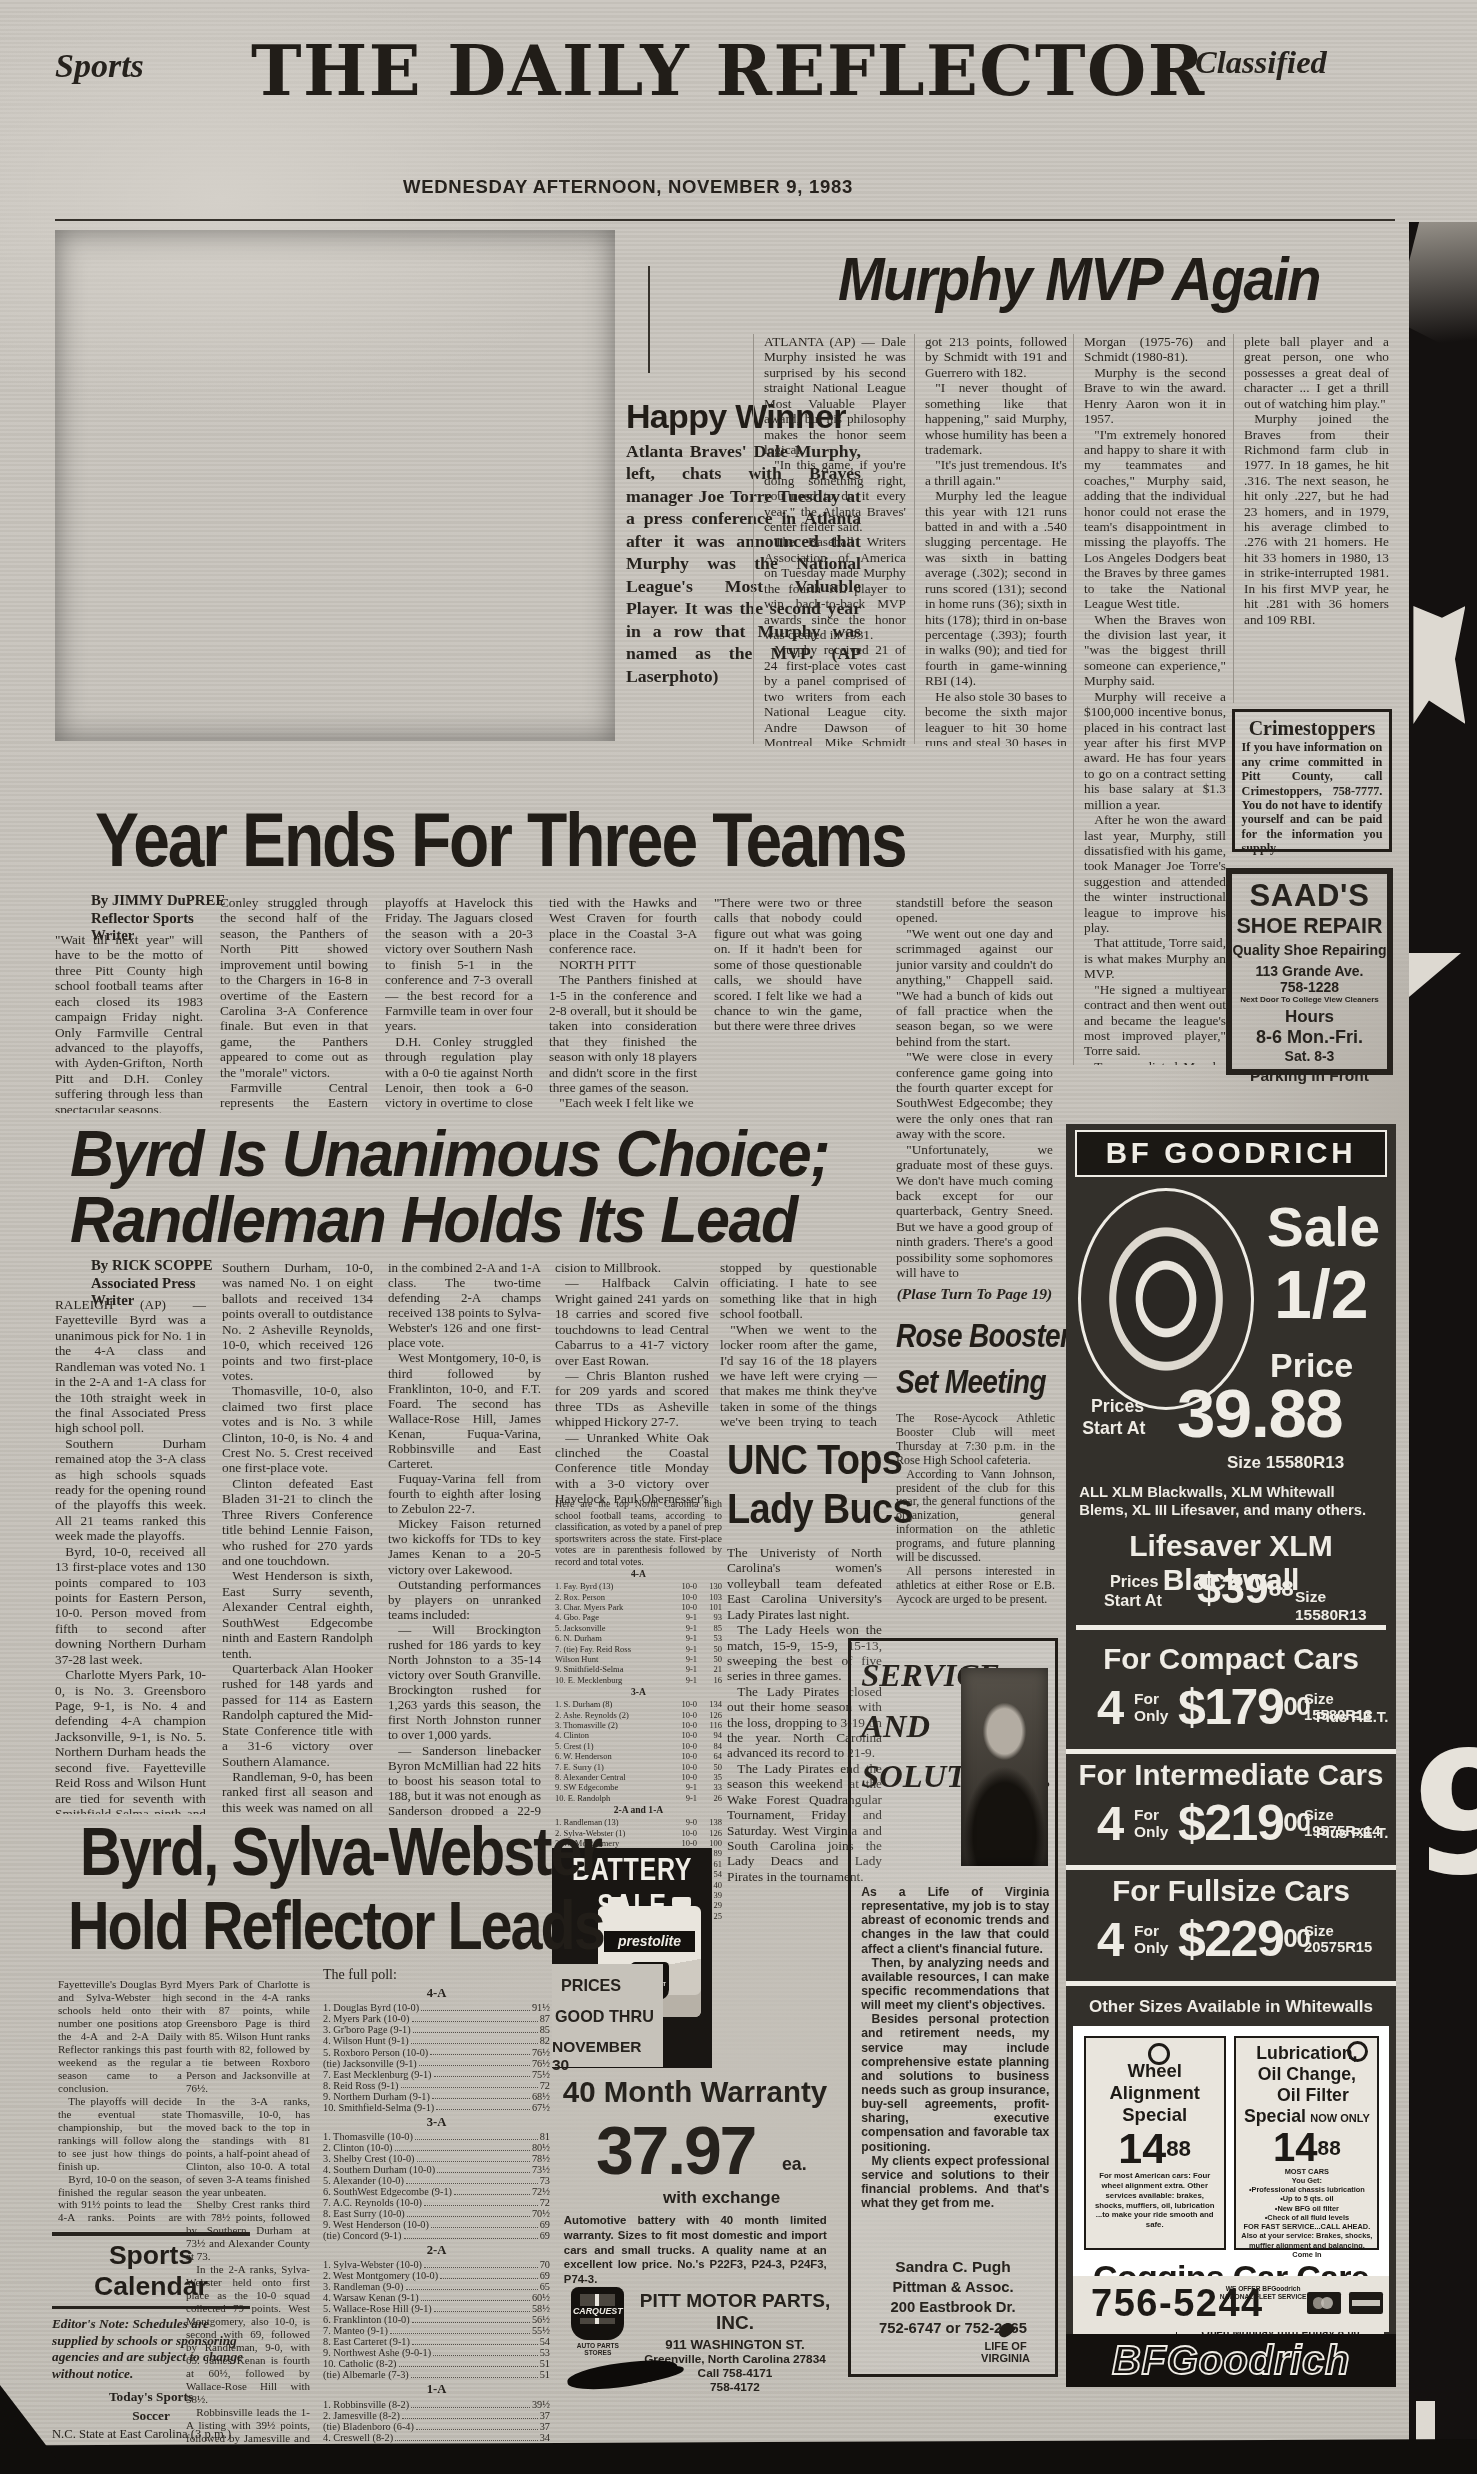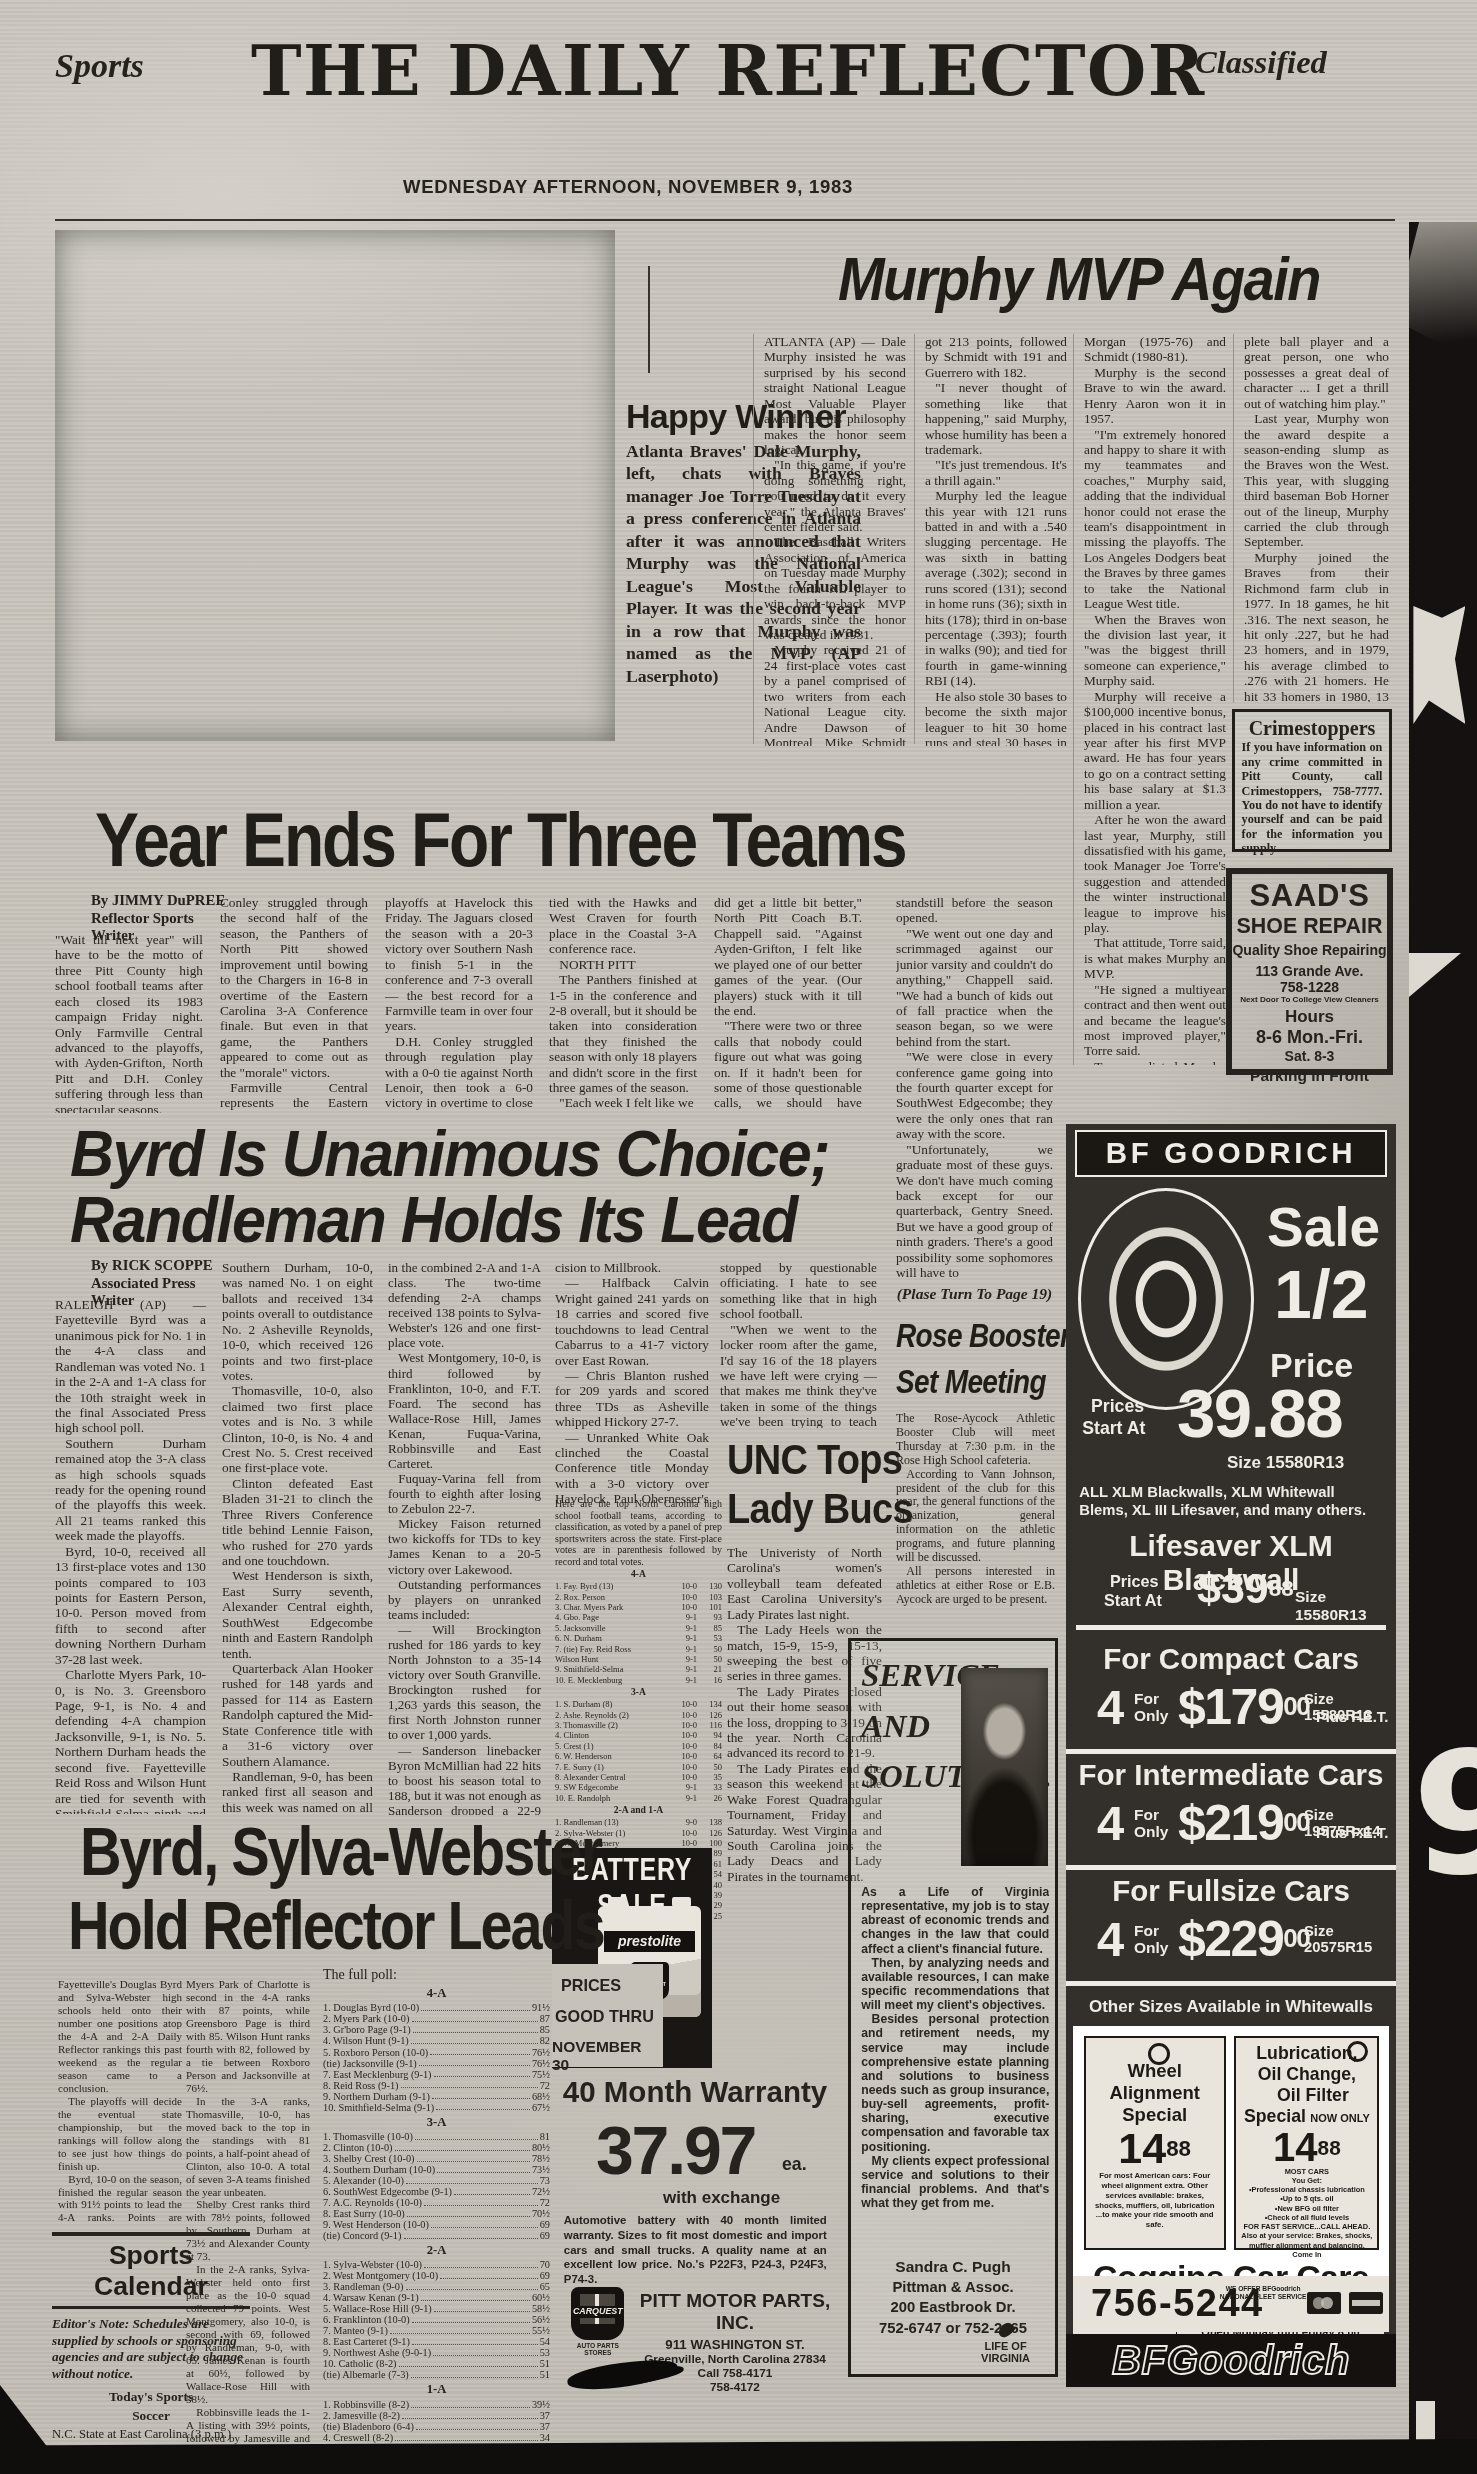--- a/index.html
+++ b/index.html
@@ -85,21 +85,20 @@
       <p>"I'm extremely honored and happy to share it with my teammates and coaches," Murphy said, adding that the individual honor could not erase the team's disappointment in missing the playoffs. The Los Angeles Dodgers beat the Braves by three games to take the National League West title.</p>
       <p>When the Braves won the division last year, it "was the biggest thrill someone can experience," Murphy said.</p>
       <p>Murphy will receive a $100,000 incentive bonus, placed in his contract last year after his first MVP award. He has four years to go on a contract setting his base salary at $1.3 million a year.</p>
       <p>After he won the award last year, Murphy, still dissatisfied with his game, took Manager Joe Torre's suggestion and attended the winter instructional league to improve his play.</p>
       <p>That attitude, Torre said, is what makes Murphy an MVP.</p>
       <p>"He signed a multiyear contract and then went out and became the league's most improved player," Torre said.</p>
       <p>Torre predicted Murphy could hit 35 to 40 home runs a year and bat .320.</p>
     </div>
   <div class="abs col" style="left:1244px;top:334px;width:145px;height:368px;">
       <p>plete ball player and a great person, one who possesses a great deal of character ... I get a thrill out of watching him play."</p>
-      <p>Last year, Murphy won the award despite a season-ending slump as the Braves won the West. This year, with slugging third baseman Bob Horner out of the lineup, Murphy carried the club through September.</p>
       <p>Murphy joined the Braves from their Richmond farm club in 1977. In 18 games, he hit .316. The next season, he hit only .227, but he had 23 homers, and in 1979, his average climbed to .276 with 21 homers. He hit 33 homers in 1980, 13 in strike-interrupted 1981. In his first MVP year, he hit .281 with 36 homers and 109 RBI.</p>
     </div>
 
   <div class="abs adbox" style="left:1232px;top:709px;width:160px;height:143px;padding:4.4px 6.6px;">
     <div style="font:bold 20px/1.2 'Liberation Serif',serif;text-align:center;">Crimestoppers</div>
     <div style="font:bold 12.2px/1.18 'Liberation Serif',serif;text-align:justify;">If you have information on any crime committed in Pitt County, call Crimestoppers, 758-7777. You do not have to identify yourself and can be paid for the information you supply.</div>
   </div>
 
   <div class="abs" style="left:1226px;top:868px;width:167px;height:207px;box-sizing:border-box;border:6.6px solid #26221d;text-align:center;font-family:'Liberation Sans',sans-serif;font-weight:bold;padding-top:4.4px;">
     <div style="font-size:31px;letter-spacing:0.7px;">SAAD'S</div>
@@ -128,21 +127,20 @@
       <p>playoffs at Havelock this Friday. The Jaguars closed the season with a 20-3 victory over Southern Nash to finish 5-1 in the conference and 7-3 overall — the best record for a Farmville team in over four years.</p>
       <p>D.H. Conley struggled through regulation play with a 0-0 tie against North Lenoir, then took a 6-0 victory in overtime to close the season</p>
     </div>
   <div class="abs col" style="left:549px;top:895px;width:148px;height:219px;">
       <p>tied with the Hawks and West Craven for fourth place in the Coastal 3-A conference race.</p>
       <p>NORTH PITT</p>
       <p>The Panthers finished at 1-5 in the conference and 2-8 overall, but it should be taken into consideration that they finished the season with only 18 players and didn't score in the first three games of the season.</p>
       <p>"Each week I felt like we</p>
     </div>
   <div class="abs col" style="left:714px;top:895px;width:148px;height:219px;">
-      <p>did get a little bit better," North Pitt Coach B.T. Chappell said. "Against Ayden-Grifton, I felt like we played one of our better games of the year. (Our players) stuck with it till the end.</p>
       <p>"There were two or three calls that nobody could figure out what was going on. If it hadn't been for some of those questionable calls, we should have scored. I felt like we had a chance to win the game, but there were three drives</p>
     </div>
   <div class="abs col" style="left:896px;top:895px;width:157px;height:384px;">
       <p>standstill before the season opened.</p>
       <p>"We went out one day and scrimmaged against our junior varsity and couldn't do anything," Chappell said. "We had a bunch of kids out of fall practice when the season began, so we were behind from the start.</p>
       <p>"We were close in every conference game going into the fourth quarter except for SouthWest Edgecombe; they were the only ones that ran away with the score.</p>
       <p>"Unfortunately, we graduate most of these guys. We don't have much coming back except for our quarterback, Gentry Sneed. But we have a good group of ninth graders. There's a good possibility some sophomores will have to</p>
     </div>
   <div class="abs" style="left:896px;top:1285px;width:157px;text-align:center;font:bold italic 15.5px 'Liberation Serif',serif;">(Plase Turn To Page 19)</div>
 

